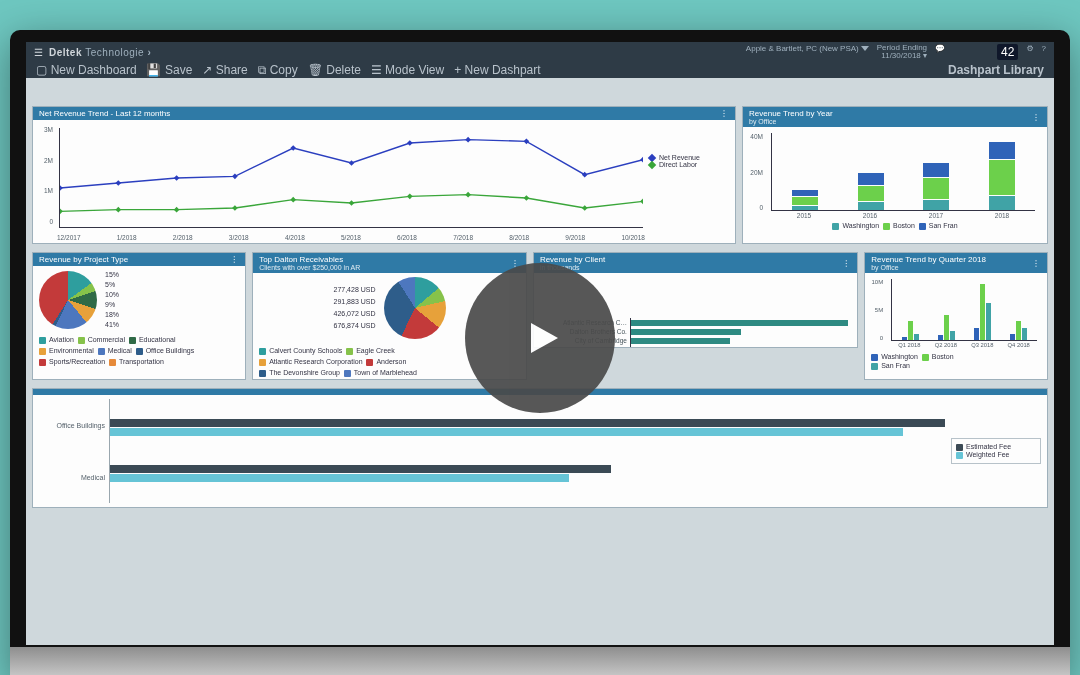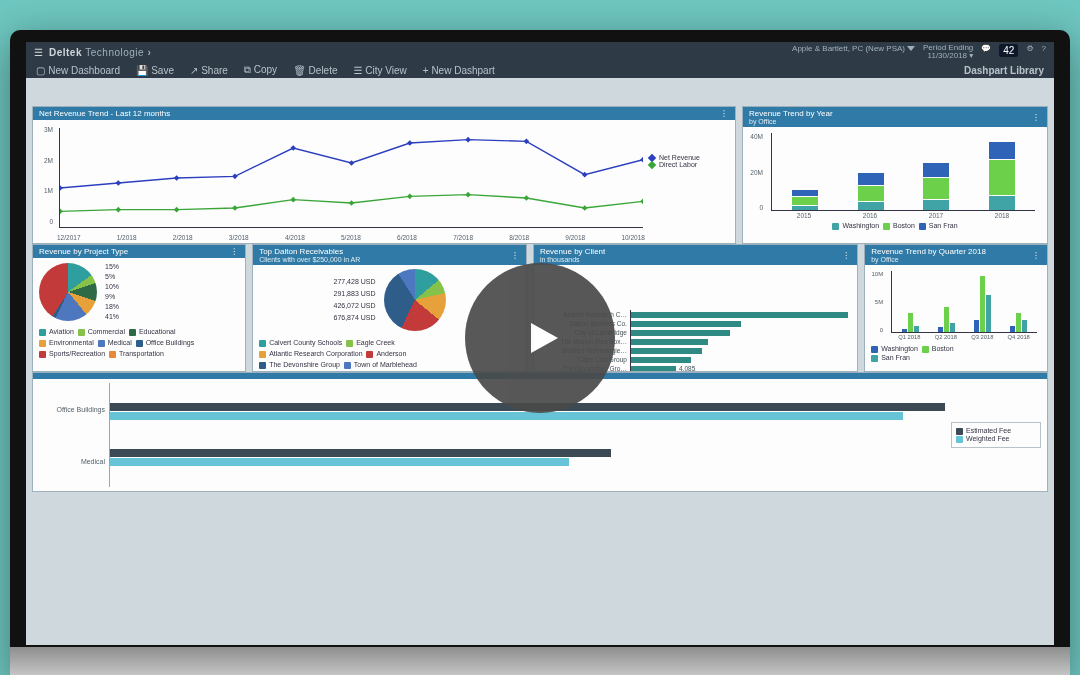--- a/index.html
+++ b/index.html
@@ -6,44 +6,44 @@
   html, body { width: 1080px; height: 675px; font-family: Arial, Helvetica, sans-serif; background:#6ec7c0; overflow:hidden; }
   .bezel { position:absolute; top:30px; left:10px; right:10px; bottom:0; background:#111; border-radius:10px 10px 0 0; padding:12px 16px 0 16px; box-shadow:0 10px 40px rgba(0,0,0,.4); }
   .screen { position:absolute; top:12px; left:16px; right:16px; bottom:30px; background:#cfd8dc; font-size:9px; color:#334; }
   .monitor-base { position:absolute; bottom:0; left:0; right:0; height:28px; background:linear-gradient(#8e8e8e,#c4c4c4); }
 
   
   .topbar { height:20px; background:#2e3b46; color:#d0d6db; display:flex; align-items:center; padding:0 8px; font-size:10px; }
   .topbar .brand { font-weight:bold; letter-spacing:.5px; }
   .topbar .brand .sub { font-weight:normal; color:#9fb0bd; }
   .topbar .right { margin-left:auto; display:flex; align-items:flex-start; gap:8px; font-size:8px; color:#9fb0bd; }
-  .chip { display:inline-block; padding:1px 4px; background:#0f172a; color:#fff; border-radius:2px; font-size:10px; }
+  .chip { display:inline-block; padding:1px 4px; background:#0f172a; color:#fff; border-radius:2px; font-size:12px;margin-left:44px; }
   .pagehdr { height:22px; background:#3a4a57; color:#e8edf0; display:flex; align-items:center; padding:0 10px; font-size:11px; }
   .pagehdr .pr { margin-left:auto; display:flex; align-items:center; gap:8px; font-size:8px; }
   .toggle { width:26px; height:12px; background:#1d7fe0; border-radius:6px; position:relative; }
   .toggle::after { content:""; position:absolute; right:1px; top:1px; width:10px; height:10px; background:#fff; border-radius:50%; }
-  .toolbar { height:16px; background:#2e3b46; color:#b8c2cb; display:flex; align-items:center; padding:0 10px; gap:16px; font-size:10px; }
+  .toolbar { height:16px; background:#2e3b46; color:#b8c2cb; display:flex; align-items:center; padding:0 10px; gap:10px; font-size:12px; }
   .toolbar .tb-right { margin-left:auto;font-weight:bold; }
 
   .canvas { position:absolute; top:58px; left:0; right:0; bottom:0; padding:6px; }
 
-  .row { display:flex; gap:6px; margin-bottom:0; }
+  .row { display:flex; gap:6px; margin-bottom:8px; }
   .panel { background:#fdfdfd; border:1px solid #9eb0bb; display:flex; flex-direction:column; min-height:0; }
   .panel .phdr { background:#2f7aa6; color:#fff; font-size:8px; padding:2px 6px; display:flex; align-items:center; }
   .panel .phdr .sub { font-size:7px; opacity:.85; display:block; }
   .panel .phdr .kebab { margin-left:auto; letter-spacing:1px; }
   .panel .pbody { flex:1; padding:4px 6px; position:relative; overflow:hidden; }
 
   
   .p-net { flex:3; height:138px; }
   .p-year { flex:1.3; height:138px; }
   
   .p-ptype { flex:1.05; height:128px; }
   .p-recv  { flex:1.35; height:128px; }
-  .p-client{ flex:1.6; height:128px;gap:41px; }
+  .p-client{ flex:1.6; height:96px;gap:41px; }
   .p-qtr   { flex:0.9; height:128px; }
   
   .p-pipeline { flex:1; height:120px; }
   .p-pipeline .phdr { background:#2f7aa6; }
 
   
   .ldot { display:inline-block; width:7px; height:7px; border-radius:1px; margin-right:3px; vertical-align:middle; }
   .ldiam { display:inline-block; width:6px; height:6px; transform:rotate(45deg); margin-right:4px; vertical-align:middle; }
   .legend { font-size:7px; color:#334; }
 
@@ -90,21 +90,21 @@
       </div>
     </div>
 
 
     <div class="toolbar">
       <span>▢ <span>New Dashboard</span></span>
       <span>💾 <span>Save</span></span>
       <span>↗ <span>Share</span></span>
       <span>⧉ <span>Copy</span></span>
       <span>🗑 <span>Delete</span></span>
-      <span>☰ <span>City View</span></span>
+      <span>☰ <span>Mode View</span></span>
       <span>+ New Dashpart</span>
       <span class="tb-right">Dashpart Library</span>
     </div>
 
     <div class="canvas">
 
       <div class="row">
         <div class="panel p-net">
           <div class="phdr">
               <span>Net Revenue Trend - Last 12 months</span>

